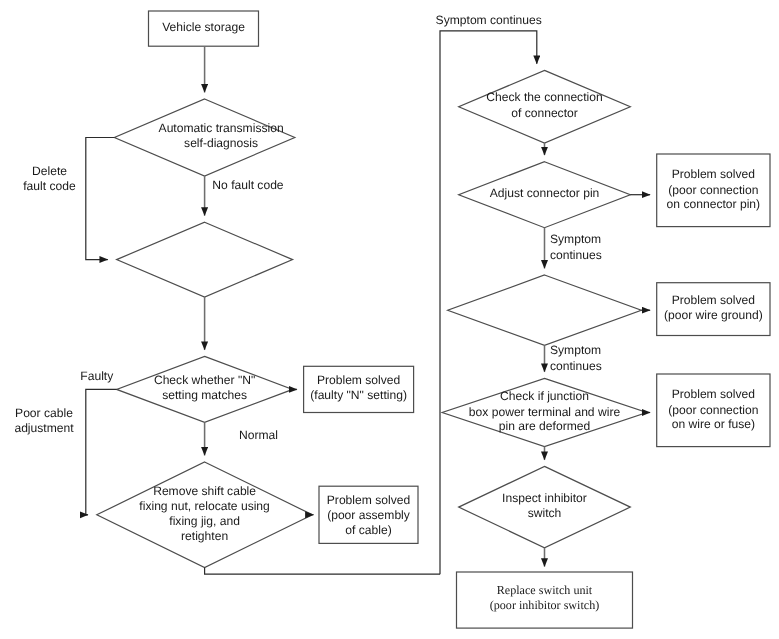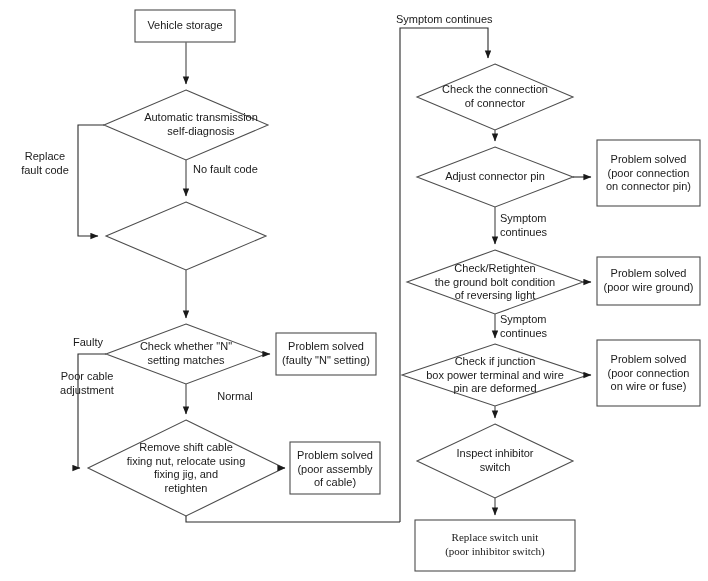--- a/index.html
+++ b/index.html
@@ -153,44 +153,41 @@
 
   <div class="lbl" style="left:97px; top:441px; width:178px;">Remove shift cable
 fixing nut, relocate using
 fixing jig, and
 retighten</div>
 
   <div class="lbl" style="left:290px; top:449px; width:90px;">Problem solved
 (poor assembly
 of cable)</div>
 
-  <div class="lbl" style="left:16px; top:150px; width:58px;">Replace
+  <div class="lbl" style="left:16px; top:150px; width:58px;">Delete
 fault code</div>
 
   <div class="lbl" style="left:193px; top:163px; width:90px; text-align:left;">No fault code</div>
 
   <div class="lbl" style="left:64px; top:336px; width:48px;">Faulty</div>
 
   <div class="lbl" style="left:182px; top:390px; width:58px; text-align:center;margin-left:24px;">Normal</div>
 
-  <div class="lbl" style="left:6px; top:370px; width:68px;margin-left:47px;">Poor cable
+  <div class="lbl" style="left:6px; top:370px; width:68px;">Poor cable
 adjustment</div>
 
   <div class="lbl" style="left:420px; top:83px; width:150px;">Check the connection
 of connector</div>
 
   <div class="lbl" style="left:420px; top:170px; width:150px;">Adjust connector pin</div>
 
   <div class="lbl" style="left:597px; top:153px; width:103px;">Problem solved
 (poor connection
 on connector pin)</div>
 
-  <div class="lbl" style="left:410px; top:262px; width:170px;">Check/Retighten
-the ground bolt condition
-of reversing light</div>
 
   <div class="lbl" style="left:597px; top:267px; width:103px;">Problem solved
 (poor wire ground)</div>
 
   <div class="lbl" style="left:405px; top:355px; width:180px;">Check if junction
 box power terminal and wire
 pin are deformed</div>
 
   <div class="lbl" style="left:597px; top:353px; width:103px;">Problem solved
 (poor connection

